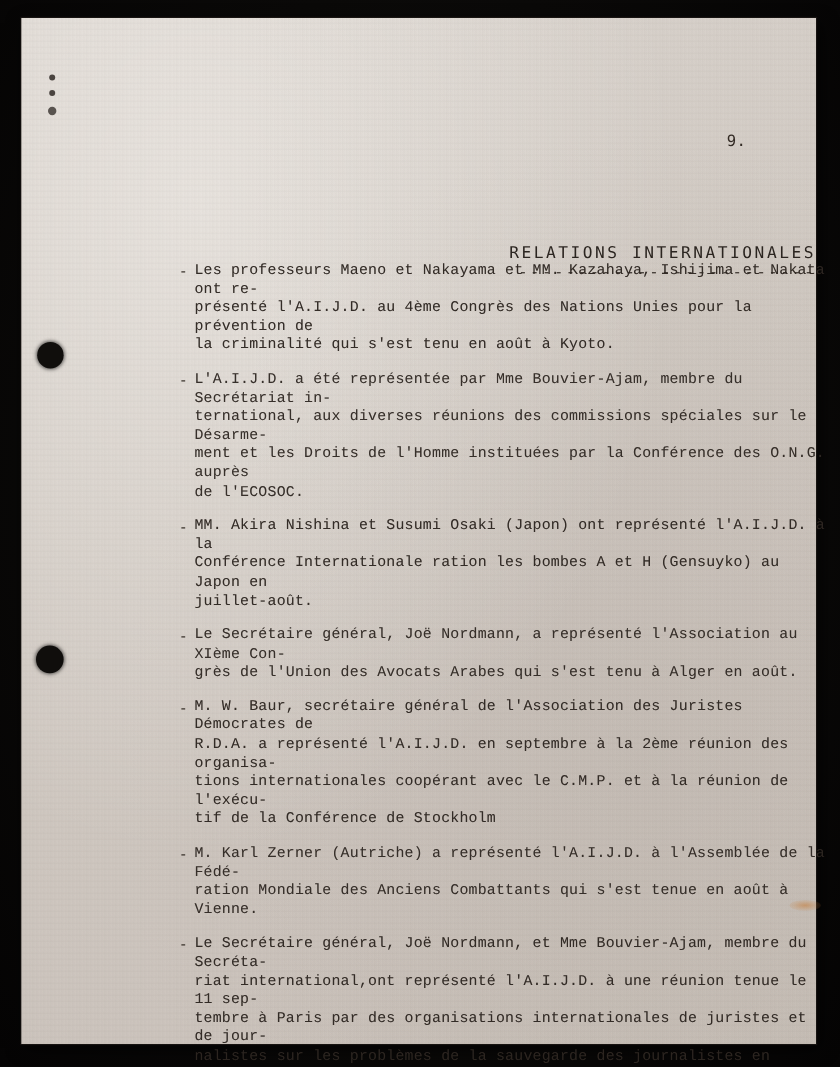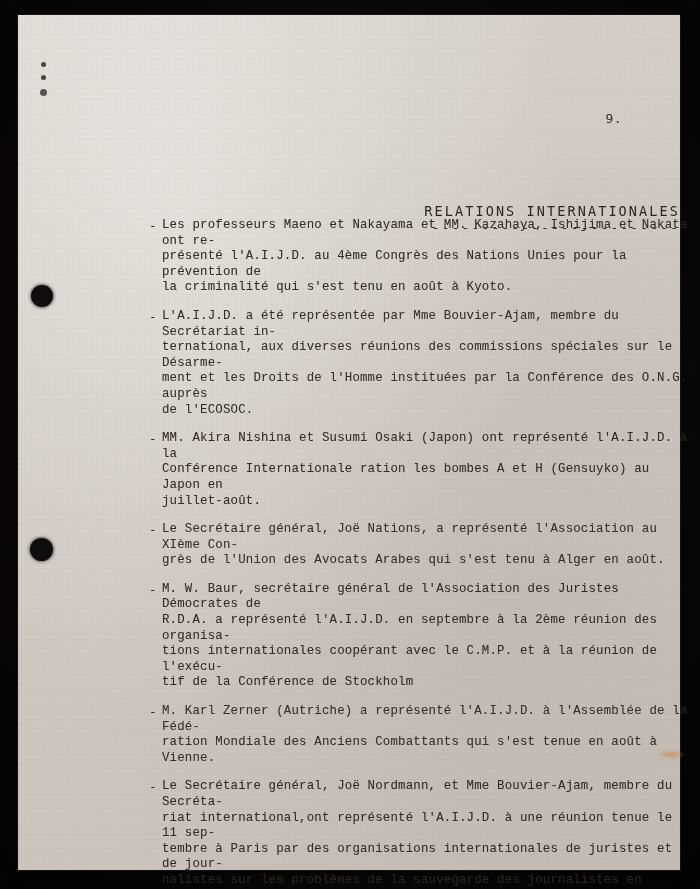--- a/index.html
+++ b/index.html
@@ -197,21 +197,21 @@
 
         <div class="entry">
           <span class="entry-bullet">-</span>
           <span class="entry-text">MM. Akira Nishina et Susumi Osaki (Japon) ont représenté l'A.I.J.D. à la
 Conférence Internationale ration les bombes A et H (Gensuyko) au Japon en
 juillet-août.</span>
         </div>
 
         <div class="entry">
           <span class="entry-bullet">-</span>
-          <span class="entry-text">Le Secrétaire général, Joë Nations, a représenté l'Association au XIème Con-
+          <span class="entry-text">Le Secrétaire général, Joë Nordmann, a représenté l'Association au XIème Con-
 grès de l'Union des Avocats Arabes qui s'est tenu à Alger en août.</span>
         </div>
 
         <div class="entry">
           <span class="entry-bullet">-</span>
           <span class="entry-text">M. W. Baur, secrétaire général de l'Association des Juristes Démocrates de
 R.D.A. a représenté l'A.I.J.D. en septembre à la 2ème réunion des organisa-
 tions internationales coopérant avec le C.M.P. et à la réunion de l'exécu-
 tif de la Conférence de Stockholm</span>
         </div>

